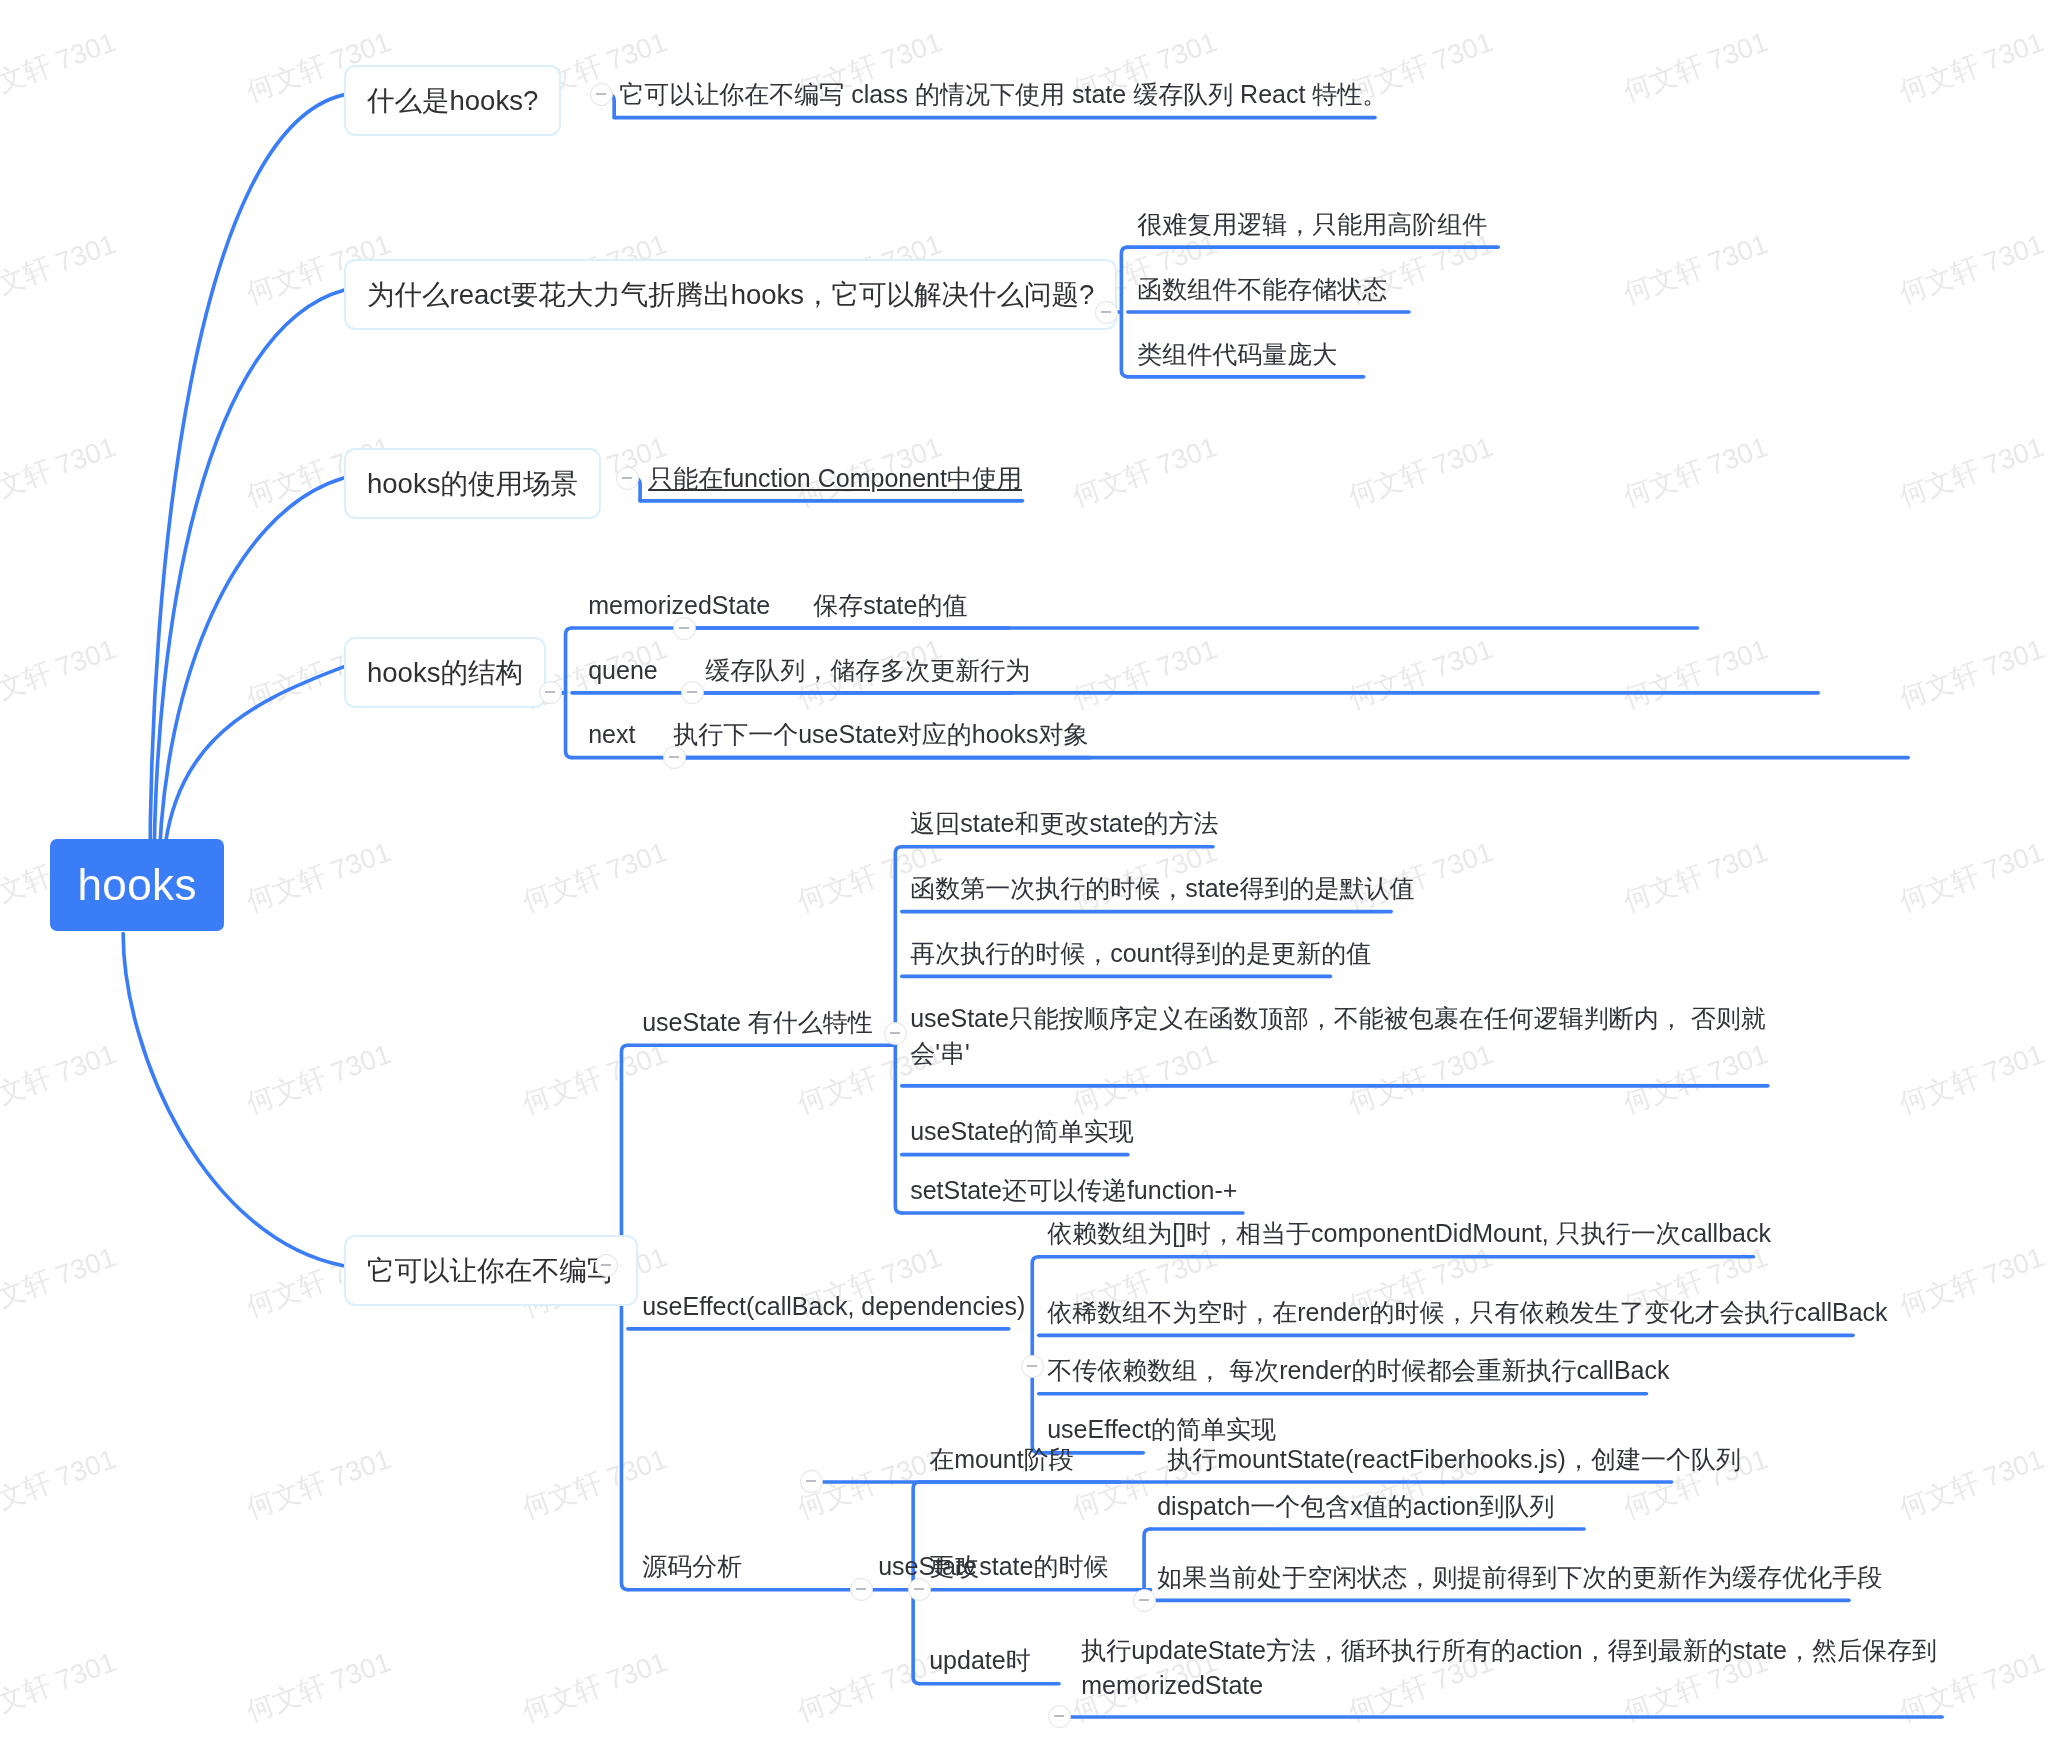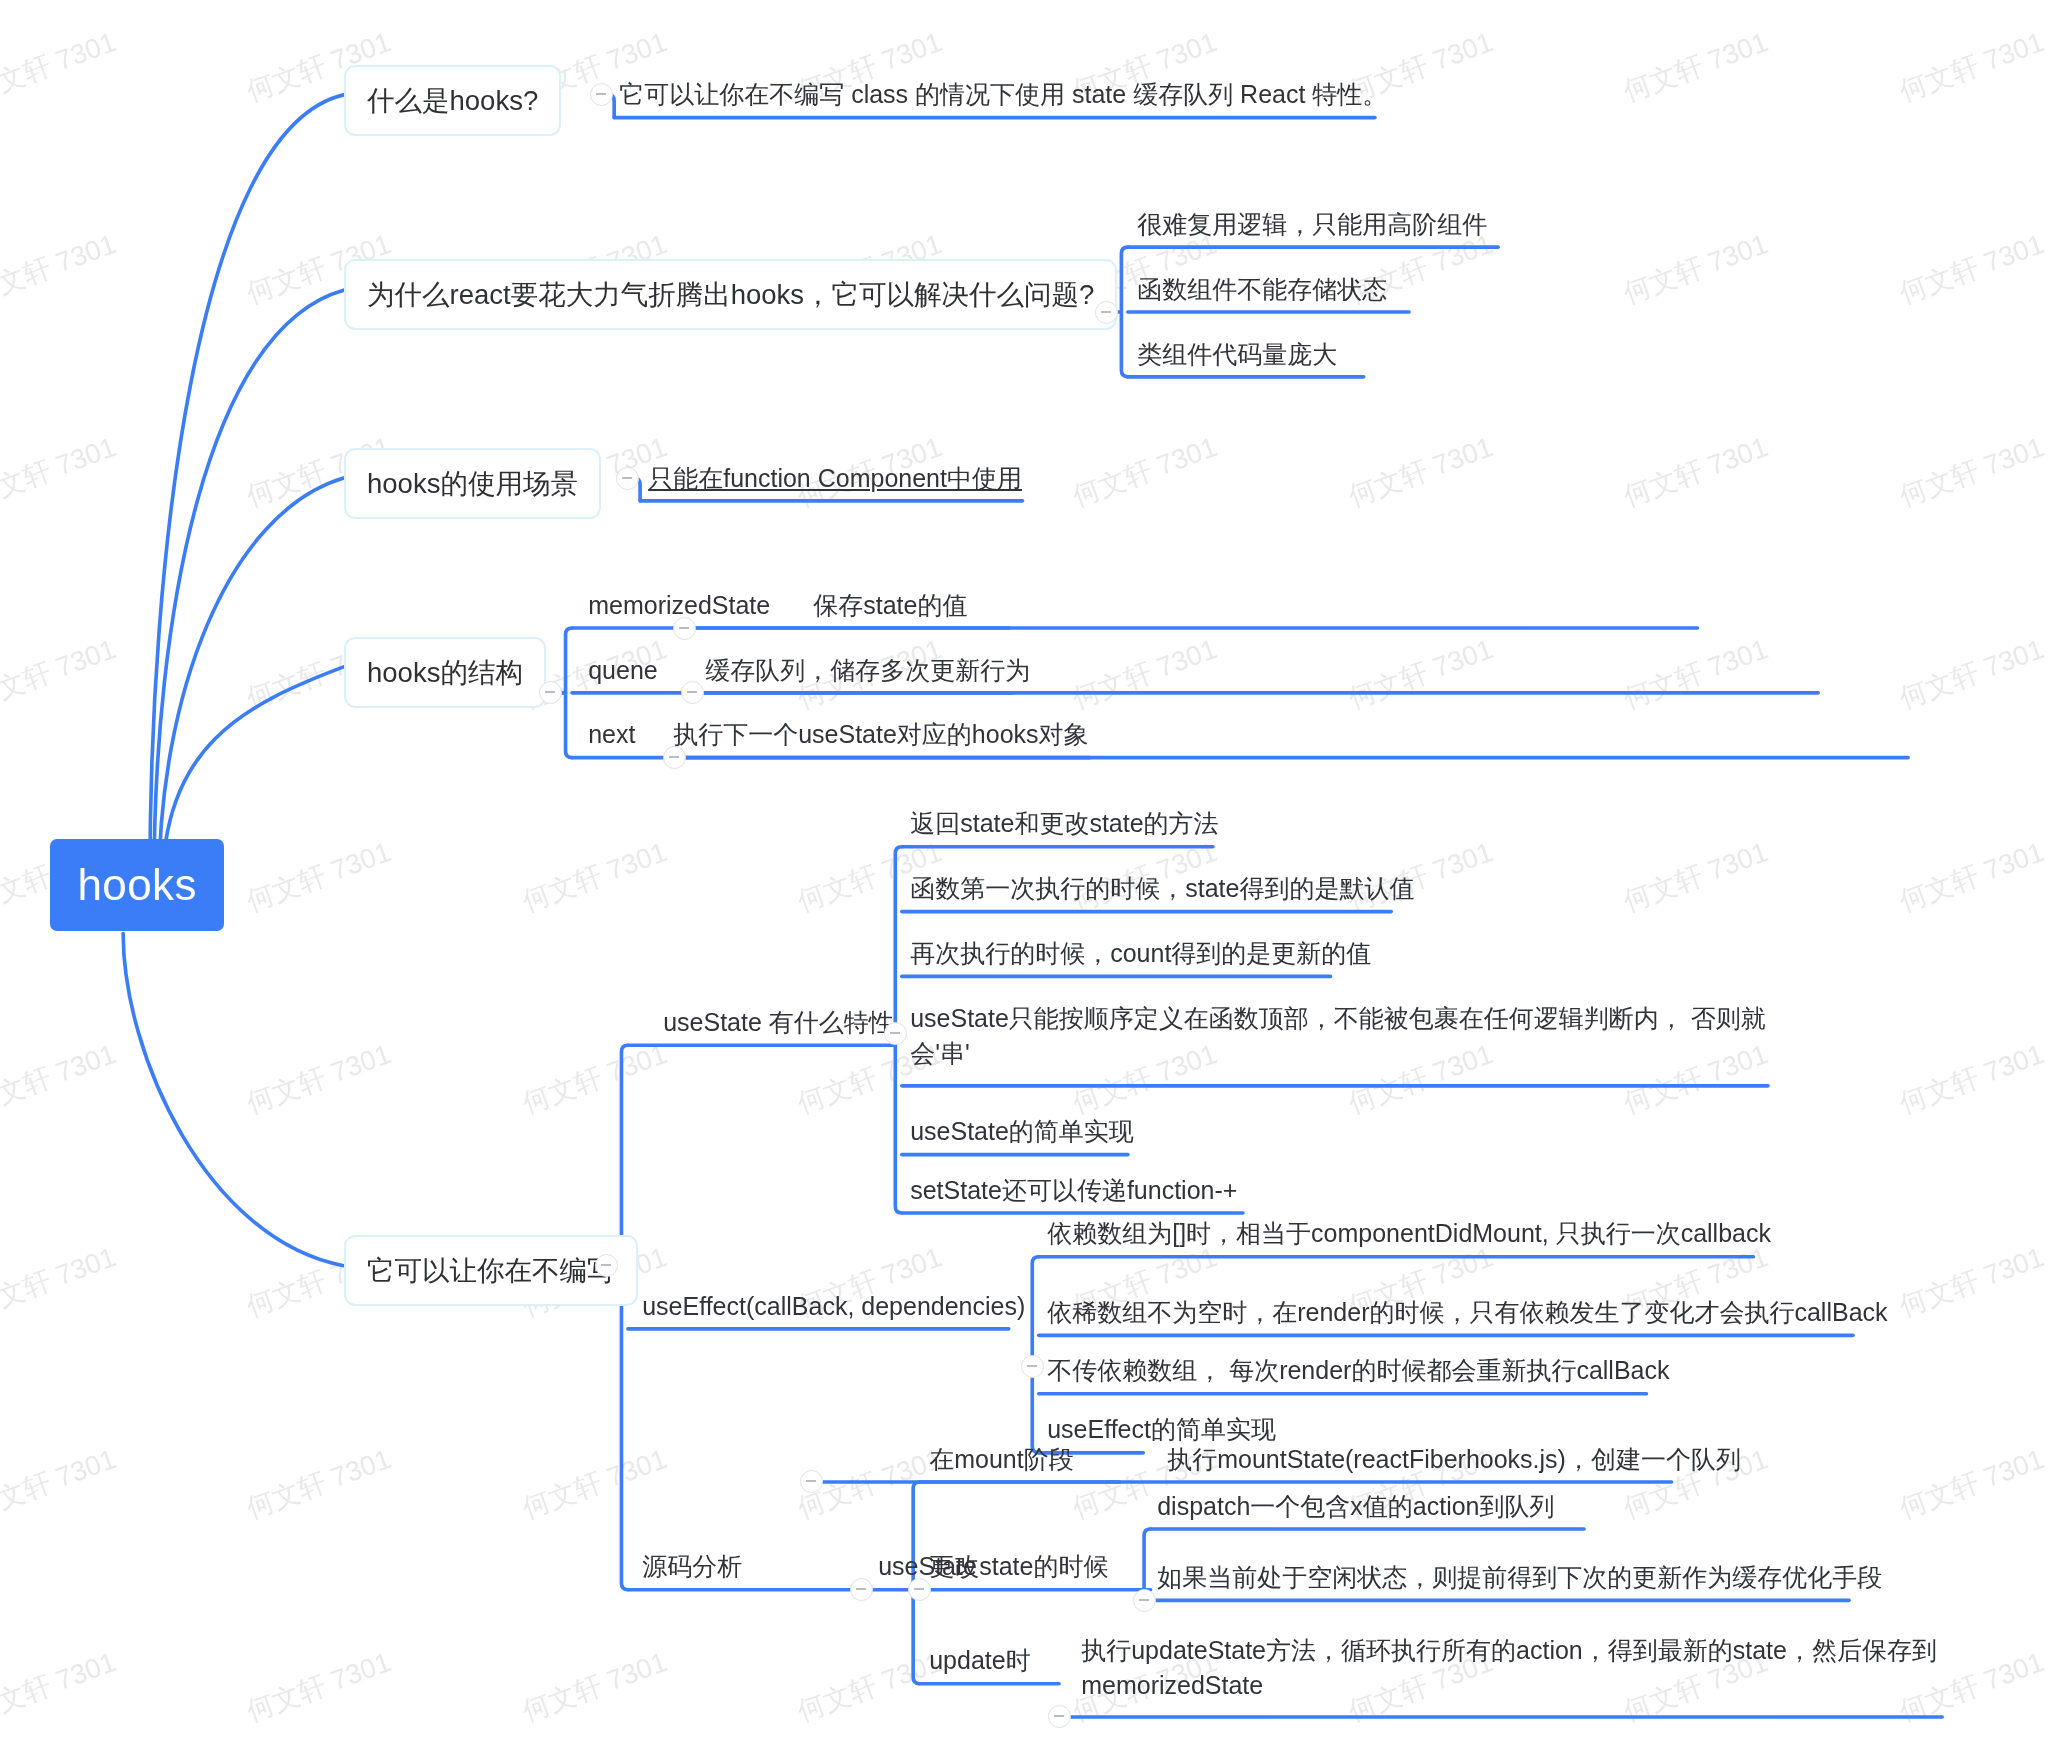--- a/index.html
+++ b/index.html
@@ -263,21 +263,21 @@
   <div class="node n-leaf" style="left:645px; top:459px;text-decoration:underline;">只能在function Component中使用</div>
 
   <div class="node n-leaf" style="left:585px; top:586px;">memorizedState</div>
   <div class="node n-leaf" style="left:585px; top:651px;">quene</div>
   <div class="node n-leaf" style="left:585px; top:715px;">next</div>
 
   <div class="node n-leaf" style="left:810px; top:586px;">保存state的值</div>
   <div class="node n-leaf" style="left:702px; top:651px;">缓存队列，储存多次更新行为</div>
   <div class="node n-leaf" style="left:670px; top:715px;">执行下一个useState对应的hooks对象</div>
 
-  <div class="node n-leaf" style="left:660px; top:1003px;text-align:center;">useState 有什么特性</div>
+  <div class="node n-leaf" style="left:639px; top:1003px;text-align:center;">useState 有什么特性</div>
   <div class="node n-leaf" style="left:639px; top:1287px;">useEffect(callBack, dependencies)</div>
   <div class="node n-leaf" style="left:639px; top:1547px;">源码分析</div>
 
   <div class="node n-leaf" style="left:907px; top:804px;">返回state和更改state的方法</div>
   <div class="node n-leaf" style="left:907px; top:869px;">函数第一次执行的时候，state得到的是默认值</div>
   <div class="node n-leaf" style="left:907px; top:934px;">再次执行的时候，count得到的是更新的值</div>
   <div class="node n-leaf" style="left:907px; top:999px; width:867px;">useState只能按顺序定义在函数顶部，不能被包裹在任何逻辑判断内， 否则就会'串'</div>
   <div class="node n-leaf" style="left:907px; top:1112px;">useState的简单实现</div>
   <div class="node n-leaf" style="left:907px; top:1171px;">setState还可以传递function-+</div>
 

